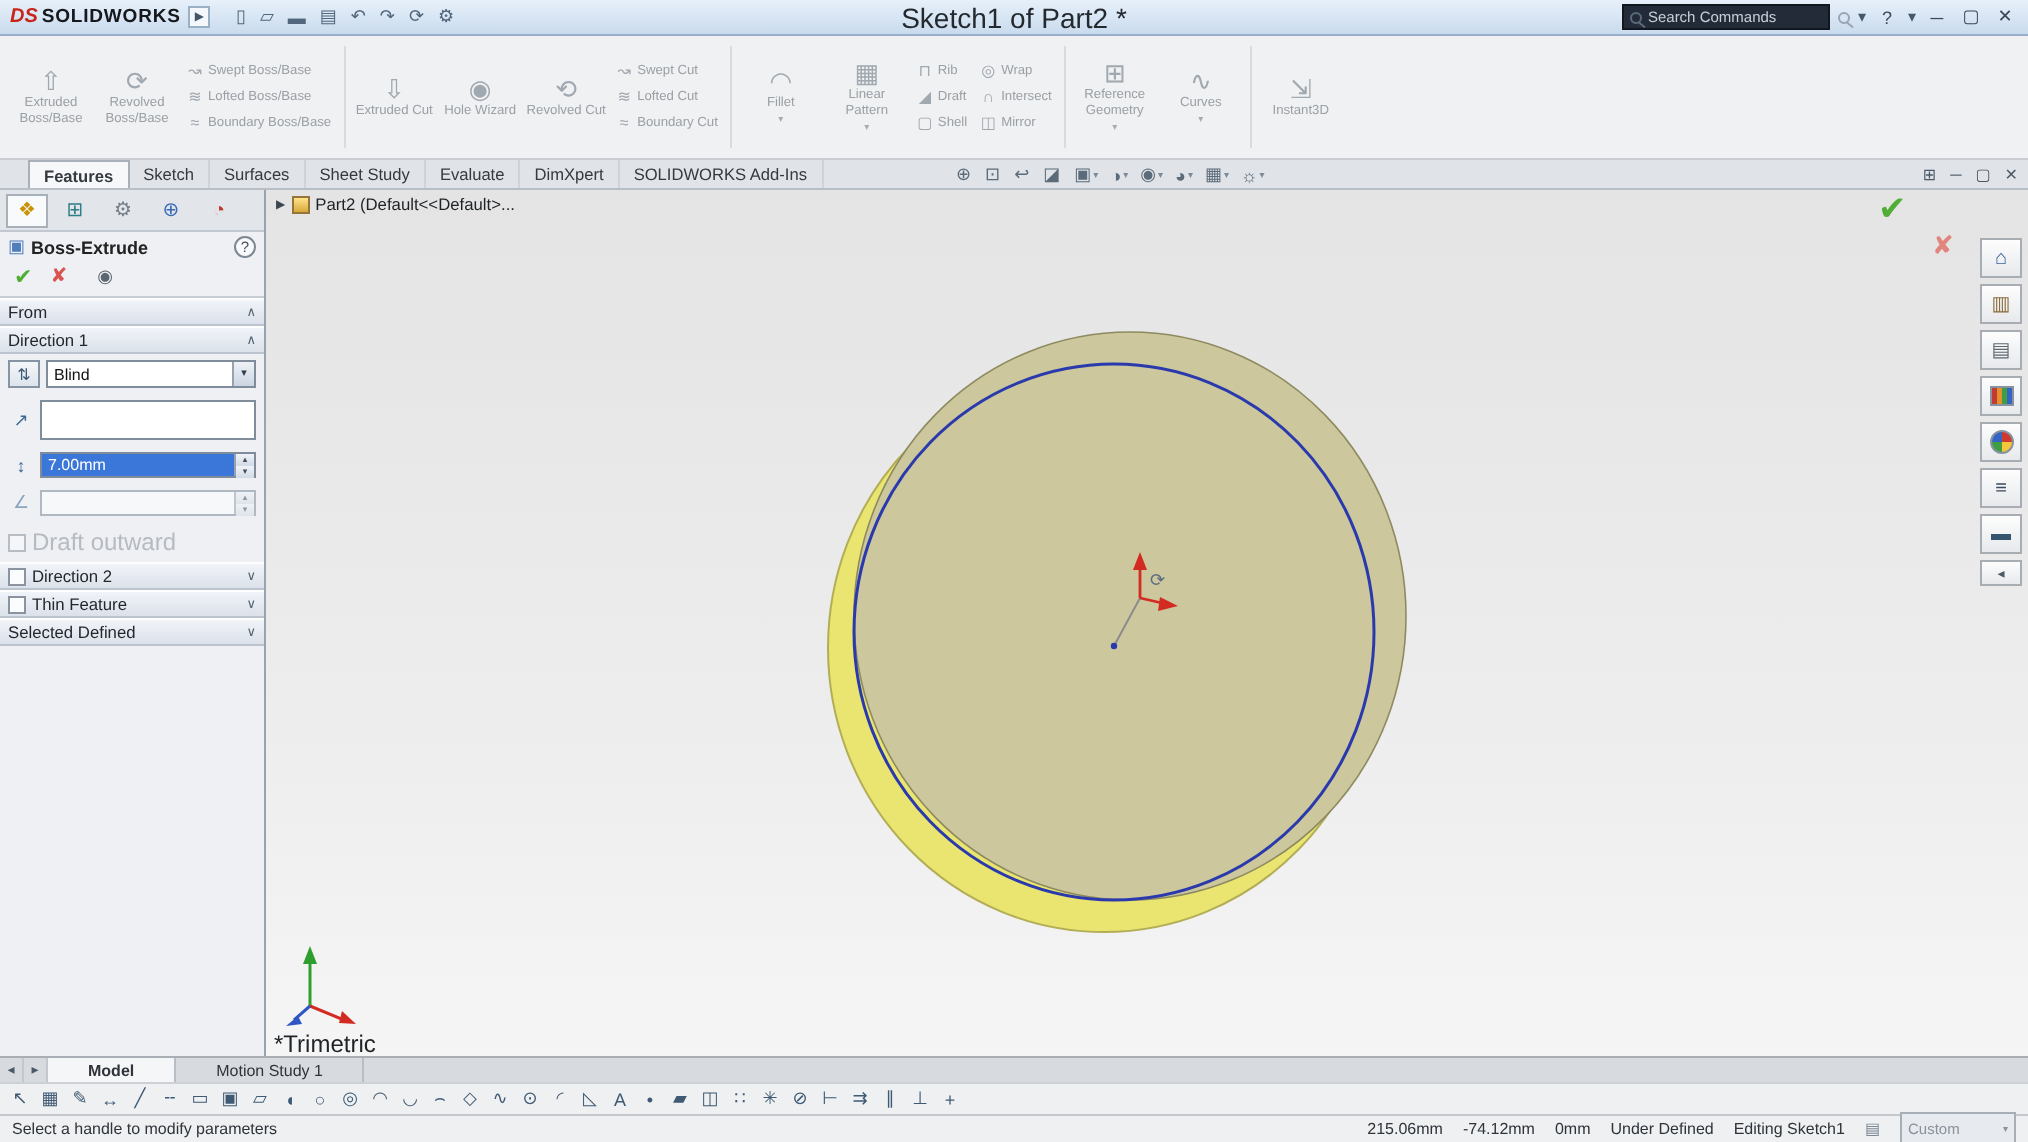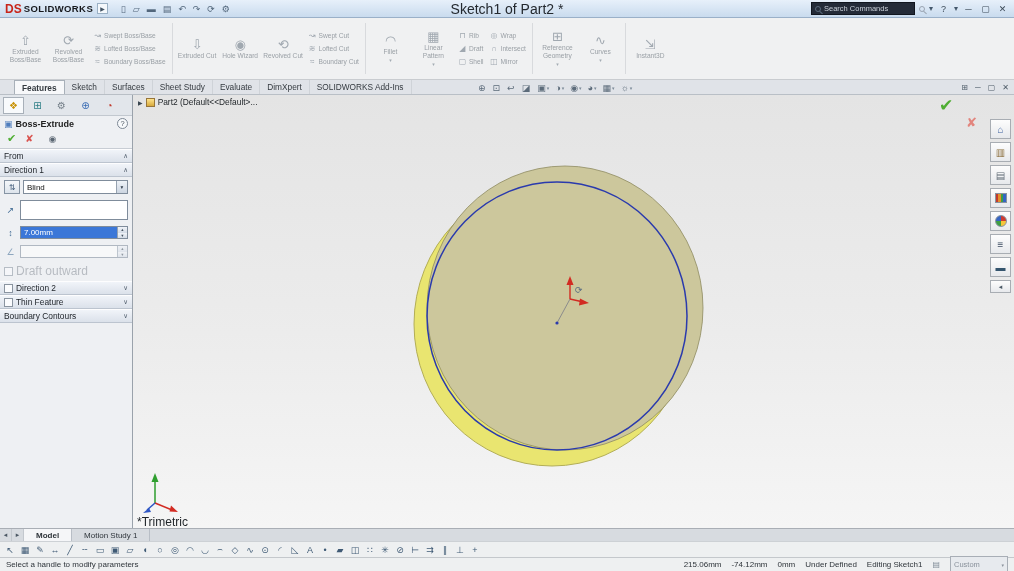--- a/index.html
+++ b/index.html
@@ -2,21 +2,21 @@
 <html style="--titlebar-bg: #e7f0fa; --ribbon-bg: #f0f1f2; --panel-bg: #eef0f3; --section-header-bg: #f1f4f9; --viewport-top: #e4e4e4; --viewport-bottom: #f5f5f5; --disc-face: #ccc79c; --disc-rim: #e9e570; --sketch-blue: #2a3aad; --selection-blue: #3b77d8; --confirm-green: #4fae33; --cancel-red: #d9534f; --statusbar-bg: #eef0f1;"><head>
 <meta charset="utf-8">
 <style>
 *{margin:0;padding:0;box-sizing:border-box}
 html,body{width:1014px;height:571px;overflow:hidden}
 body{font-family:"Liberation Sans","DejaVu Sans",sans-serif;font-size:9px;color:#333;background:#eef0f1}
 #root{position:relative;width:1014px;height:571px}
 
 #titlebar{position:absolute;top:0;left:0;width:100%;height:18px;background:linear-gradient(var(--titlebar-bg,#e7f0fa),#c9dbee);border-bottom:1px solid #9ab0c8;display:flex;align-items:center;padding:0 5px;gap:3px}
 #logo{display:flex;align-items:center;gap:2px;font-weight:bold}
-#logo .ds{color:#c8251a;font-size:12px}
+#logo .ds{color:#c8251a;font-style:italic;font-size:10px}
 #logo .sw{font-size:9.5px;letter-spacing:.4px;color:#16181c}
 #logo-expand{font-size:6px;color:#456;border:1px solid #9ab0c4;background:#f4f8fc;padding:1px 2px;margin-left:2px}
 #qat{display:flex;align-items:center;gap:2px;margin-left:8px}
 .qbtn{display:flex;align-items:center;height:14px;padding:0 2px;color:#53677c;font-size:9px}
 .qbtn .dd{font-size:5px;margin-left:1px;color:#6a7e92}
 #doc-title{position:absolute;left:0;right:0;text-align:center;font-size:14px;color:#24292f;pointer-events:none}
 #tb-right{margin-left:auto;display:flex;align-items:center;gap:4px}
 #searchbox{width:104px;height:13px;background:#242b38;border:1px solid #11161f;color:#c8cfd8;font-size:7.5px;display:flex;align-items:center;gap:3px;padding:0 3px}
 .mag{width:6px;height:6px;border:1px solid #9aa4b2;border-radius:50%;position:relative;flex:0 0 auto}
 .mag::after{content:"";position:absolute;width:4px;height:1px;background:#9aa4b2;right:-3px;bottom:-2px;transform:rotate(40deg)}
@@ -86,21 +86,21 @@
 .tpbtn{width:21px;height:20px;border:1px solid #a8adb3;background:linear-gradient(#fdfdfd,#e7e9ec);display:flex;align-items:center;justify-content:center}
 .tpico{font-size:10px}
 .tpico.home{color:#3a5f9e}.tpico.lib{color:#8a6d3b}.tpico.exp{color:#5f6a74}.tpico.props{color:#3c4c60}.tpico.forum{color:#35556e}
 .tp-ball{width:12px;height:12px;border-radius:50%;border:1px solid #8893a0;background:conic-gradient(#cf3a2e 0 25%,#f5c53a 25% 50%,#3f9e44 50% 75%,#3565c4 75% 100%)}
 .tp-palette{width:12px;height:10px;border:1px solid #8893a0;background:linear-gradient(90deg,#c23b30 0 25%,#e5902c 25% 50%,#3f9e44 50% 75%,#3565c4 75% 100%)}
 .tpbtn.collapse{height:13px}
 .tpbtn.collapse span{font-size:7px;color:#4c5a66}
 
 #modeltabs{position:absolute;top:528px;left:0;width:100%;height:13px;background:#d7dbe0;border-top:1px solid #a9aeb5;display:flex;align-items:stretch;font-size:8px}
 .mtnav{width:12px;display:flex;align-items:center;justify-content:center;color:#4c5864;font-size:7px;border-right:1px solid #c3c8ce}
-.mtab{padding:0 12px;display:flex;align-items:center;border-right:1px solid #b8bec6;color:#2e343a;white-space:nowrap}
+.mtab{padding:0 20px;display:flex;align-items:center;border-right:1px solid #b8bec6;color:#2e343a;white-space:nowrap}
 .mtab.active{background:#f5f6f8;font-weight:bold}
 
 #bottombar{position:absolute;top:541px;left:0;width:100%;height:16px;background:#eef0f1;border-top:1px solid #cdd1d5;display:flex;align-items:center;padding:0 3px;gap:1px}
 .btool{width:14px;height:13px;display:flex;align-items:center;justify-content:center;font-size:9px;color:#3f5a75}
 
 #statusbar{position:absolute;top:557px;left:0;width:100%;height:14px;background:var(--statusbar-bg,#eef0f1);border-top:1px solid #c4c8cc;display:flex;align-items:center;padding:0 6px;font-size:8px;color:#2e343a}
 #status-right{margin-left:auto;display:flex;align-items:center;gap:10px}
 #units-combo{width:58px;height:11px;border:1px solid #a8aeb6;background:#e7eaee;color:#8a929c;display:flex;align-items:center;padding:8px 3px;font-size:7.5px}
 #units-combo .dd{margin-left:auto;font-size:5px}
 .sticon{color:#7c8894;font-size:8px}
@@ -427,21 +427,21 @@
       <span class="cb"></span>
       <span>Direction 2</span>
       <span class="chev">∨</span>
     </div>
     <div class="sechdr">
       <span class="cb"></span>
       <span>Thin Feature</span>
       <span class="chev">∨</span>
     </div>
     <div class="sechdr">
-      <span>Boundary Contours</span>
+      <span>Selected Defined</span>
       <span class="chev">∨</span>
     </div>
   </div>
 
   <div id="graphics">
     <svg id="scene" viewBox="0 0 881 433">
       <ellipse cx="419" cy="229" rx="138" ry="142" style="fill:var(--disc-rim,#e9e570);stroke:#b3ae56;stroke-width:1"></ellipse>
       <ellipse cx="432" cy="213" rx="138" ry="142" style="fill:var(--disc-face,#ccc79c);stroke:#8e8a60;stroke-width:0.8"></ellipse>
       <ellipse cx="424" cy="221" rx="130" ry="134" style="fill:none;stroke:var(--sketch-blue,#2a3aad);stroke-width:1.5"></ellipse>
       <line x1="424" y1="228" x2="437" y2="204" stroke="#8c8c8c" stroke-width="1"></line>

